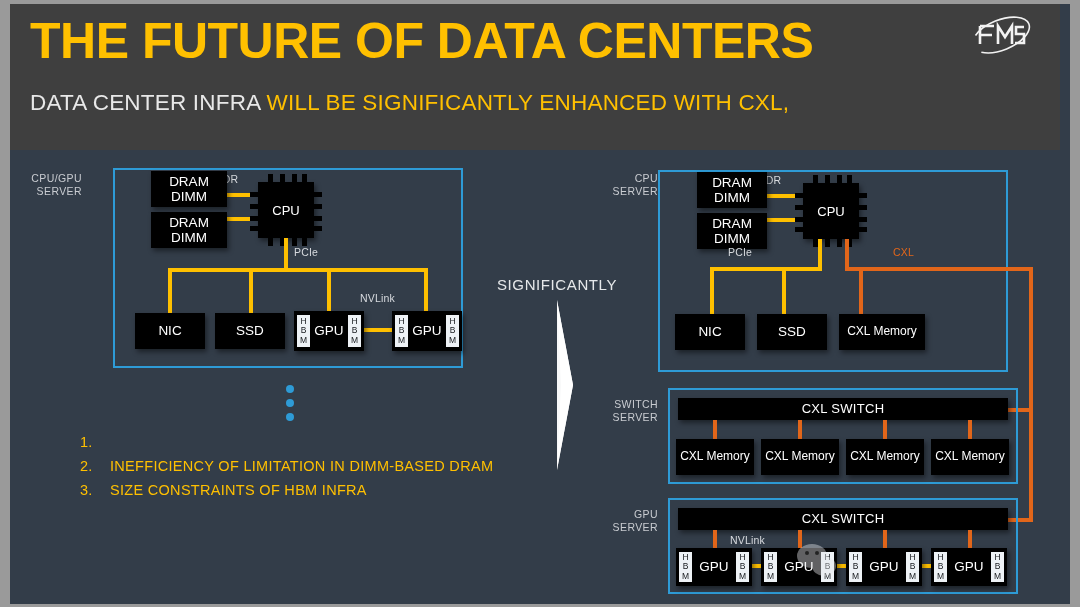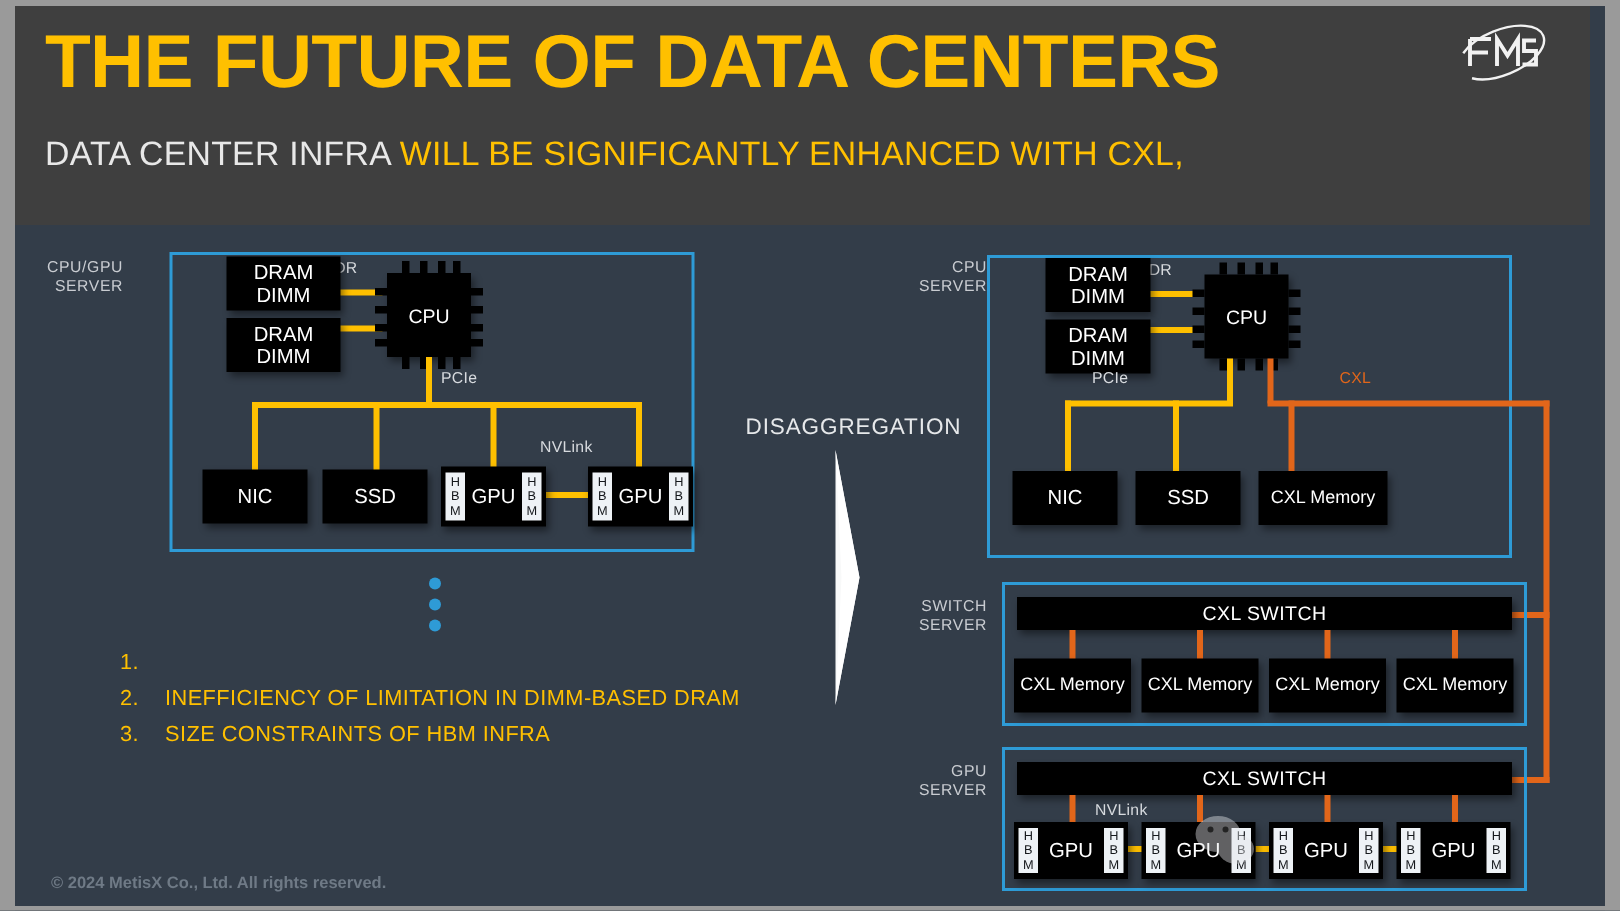--- a/index.html
+++ b/index.html
@@ -205,21 +205,21 @@
       <div class="row">
         <span class="num">2.</span>
         <span>INEFFICIENCY OF LIMITATION IN DIMM-BASED DRAM</span>
       </div>
       <div class="row">
         <span class="num">3.</span>
         <span>SIZE CONSTRAINTS OF HBM INFRA</span>
       </div>
     </div>
 
-    <div class="disagg-text" style="left:487px;top:126px;">DISAGGREGATION</div>
+    <div class="disagg-text" style="left:487px;top:126px;">SIGNIFICANTLY</div>
     <svg class="disagg-arrow" style="left:545px;top:150px;width:30px;height:170px;" viewBox="0 0 30 170">
       <polygon points="2,0 18,85 2,170 6,85" fill="#ffffff"></polygon>
       <polygon points="2,0 18,85 2,170" fill="#ffffff" opacity="0.97"></polygon>
     </svg>
 
     <div class="grp-label" style="left:580px;top:22px;width:68px;">
       <div>CPU</div>
       <div>SERVER</div>
     </div>
 
@@ -364,21 +364,20 @@
         <span>M</span>
       </div>
     <div class="hbm" style="left:981px;top:402px;height:30px;">
         <span>H</span>
         <span>B</span>
         <span>M</span>
       </div>
 
   </div>
 
-  <div class="footer">© 2024 MetisX Co., Ltd. All rights reserved.</div>
 
   <svg class="wm-logo" viewBox="0 0 42 36">
     <ellipse cx="17" cy="14" rx="15" ry="12" fill="#e6e8eb"></ellipse>
     <ellipse cx="29" cy="24" rx="12" ry="10" fill="#e6e8eb"></ellipse>
     <circle cx="12" cy="11" r="2" fill="#555"></circle>
     <circle cx="22" cy="11" r="2" fill="#555"></circle>
   </svg>
 
 </div>
 

